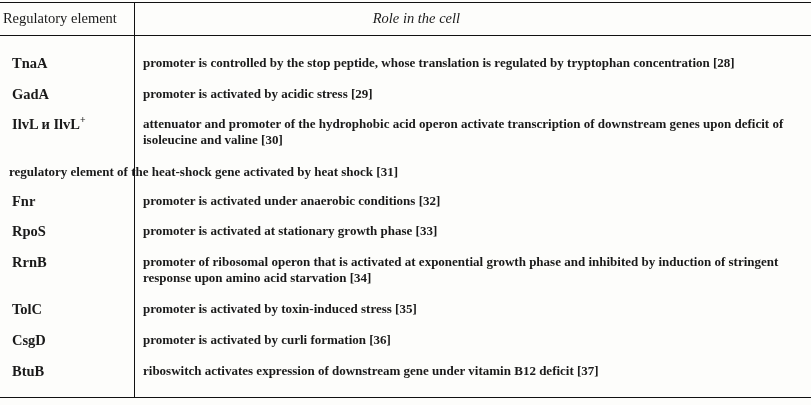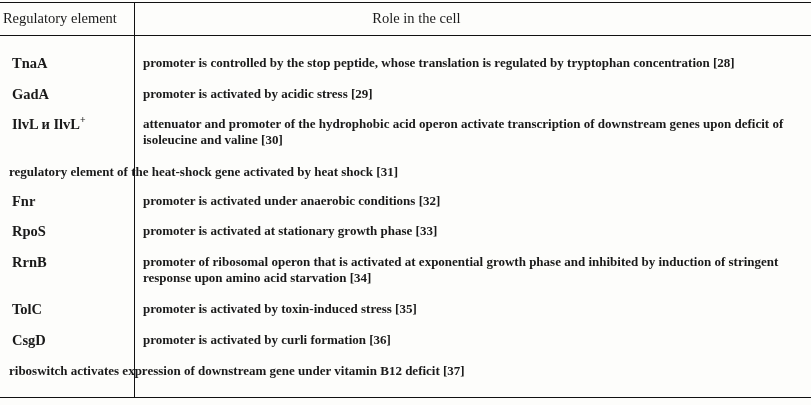--- a/index.html
+++ b/index.html
@@ -62,20 +62,21 @@
     line-height: 1.1;
     padding-right: 2px;
   }
   .head-cell-role {
     width: 677px;
     box-sizing: border-box;
     text-align: center;
     font-size: 14.5px;
     line-height: 1.1;
     padding-right: 28px;
+    font-style: italic;
   }
 
   
   .body-rows {
     position: absolute;
     top: 36px;
     left: 0;
     width: 811px;
     font-weight: bold;
   }
@@ -190,17 +191,20 @@
     </div>
 
     <div class="row row-csgd">
       <div class="cell-key">
         <span>CsgD</span><sup></sup>
       </div>
       <div class="cell-role">promoter is activated by curli formation [36]</div>
     </div>
 
     <div class="row row-btub">
+      <div class="cell-key">
+        <span>BtuB</span><sup></sup>
+      </div>
       <div class="cell-role">riboswitch activates expression of downstream gene under vitamin B12 deficit [37]</div>
     </div>
 
   </div>
 </div>
 
 </body></html>

